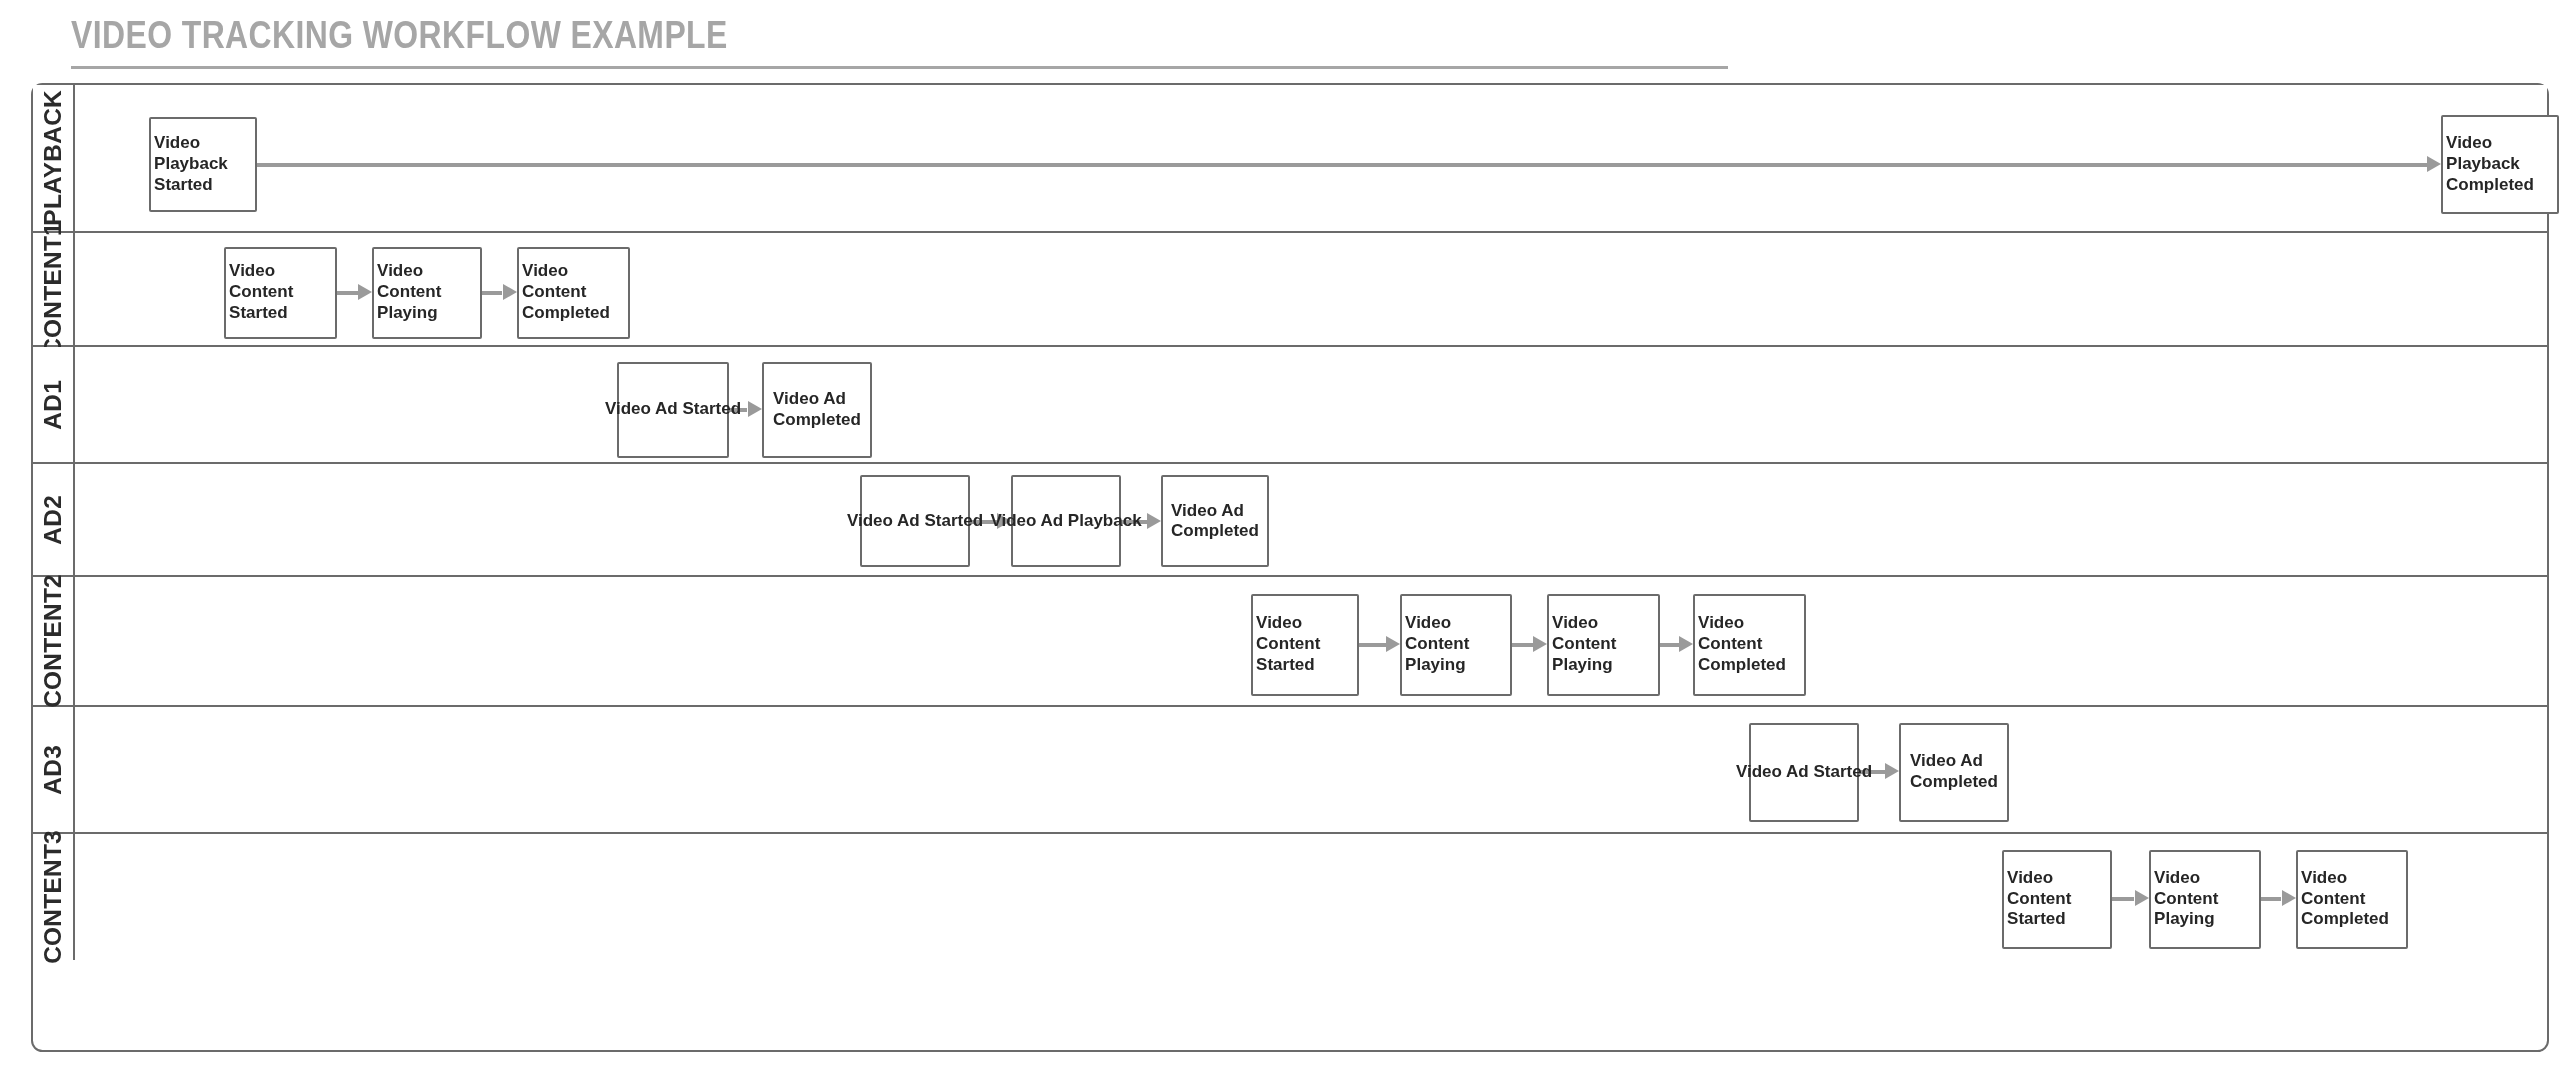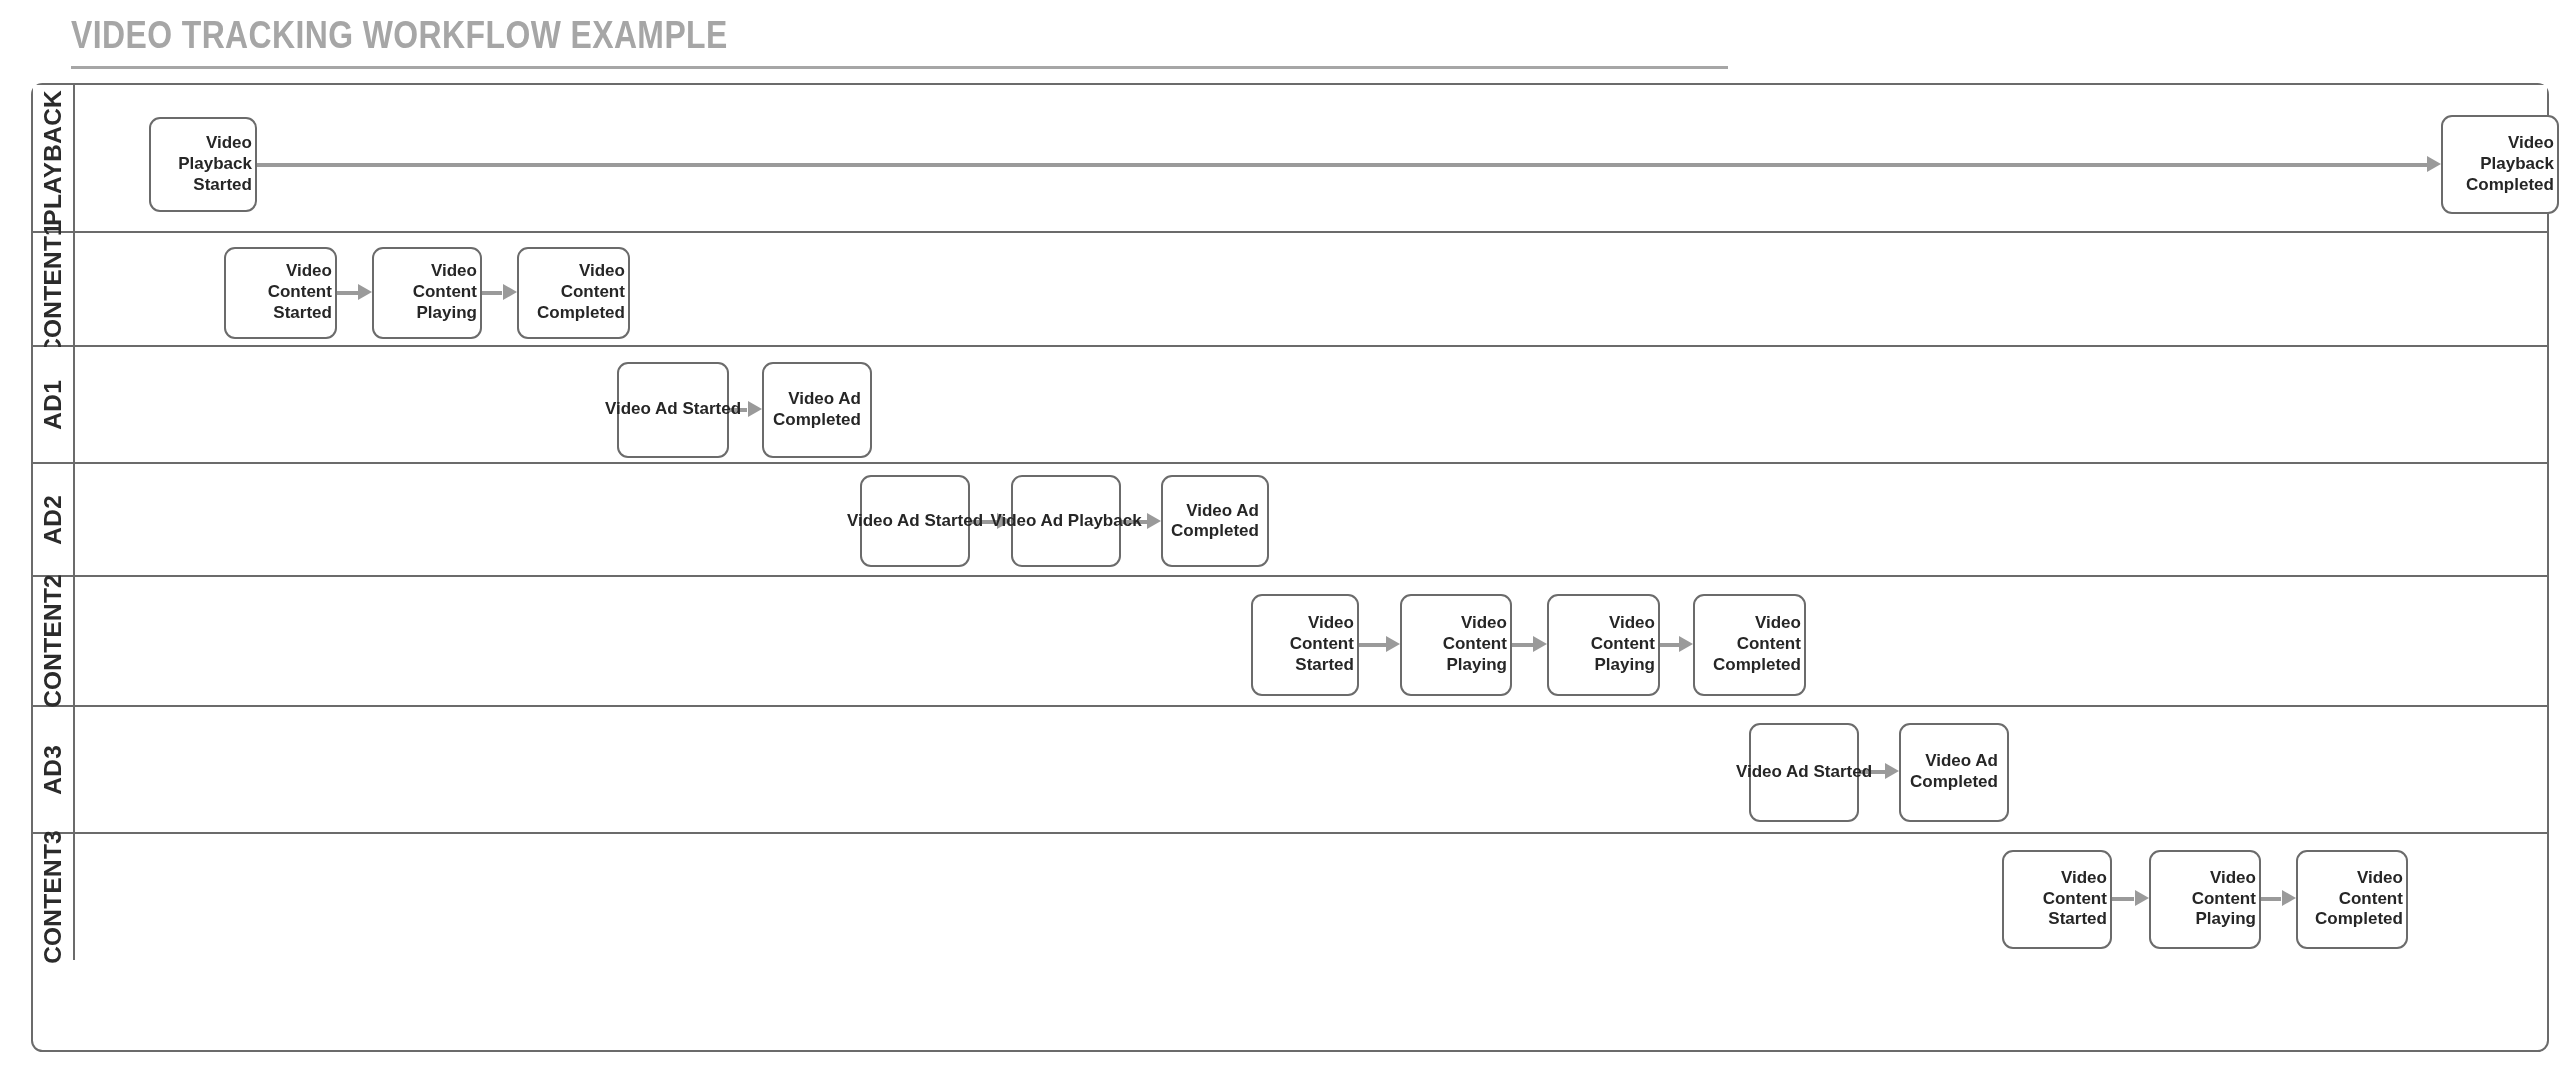--- a/index.html
+++ b/index.html
@@ -94,26 +94,26 @@
     position: relative;
     flex: 1 1 auto;
     overflow: visible;
   }
 
   
   .node {
     position: absolute;
     box-sizing: border-box;
     border: 2.6px solid #6b6b6b;
-    border-radius: 11px;
+    border-radius: 2px;
     background: #ffffff;
     display: flex;
     align-items: center;
     justify-content: center;
-    text-align: right;
+    text-align: left;
     z-index: 3;
   }
   .node-label {
     font-family: "Liberation Sans", sans-serif;
     font-weight: bold;
     font-size: 17px;
     line-height: 1.22;
     color: #262626;
     padding: 0 3.1px;
     white-space: pre-line;

